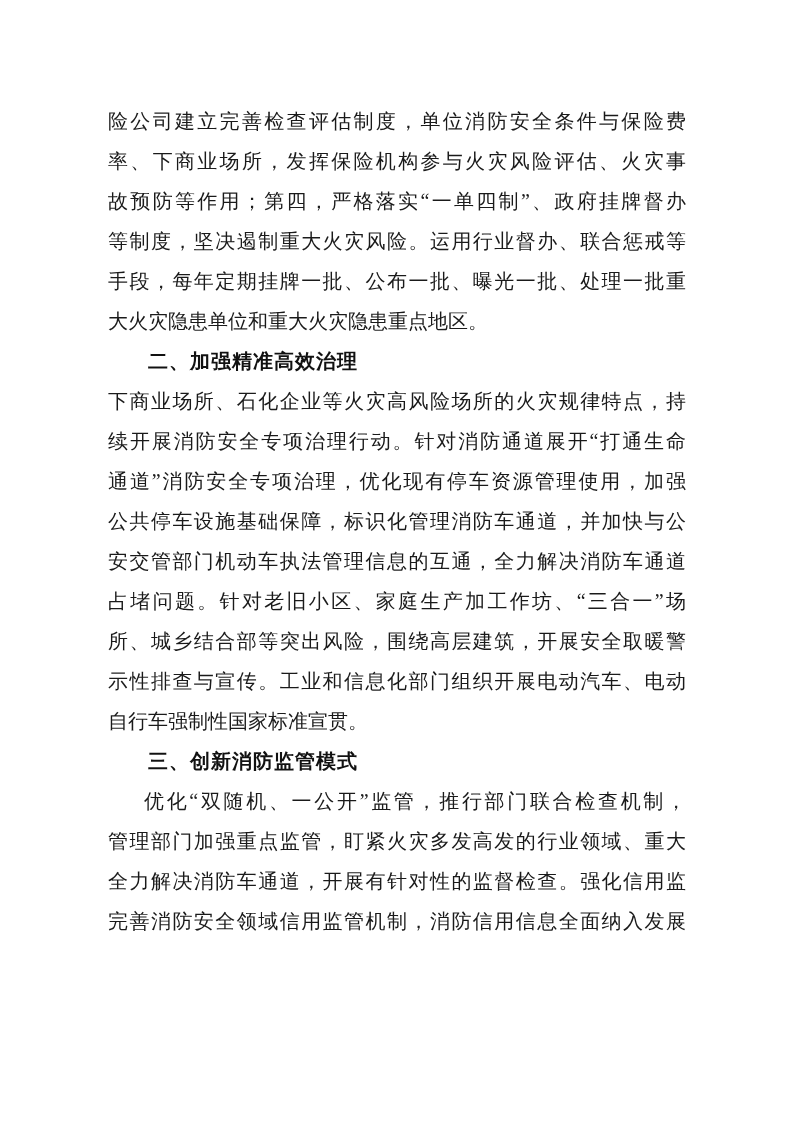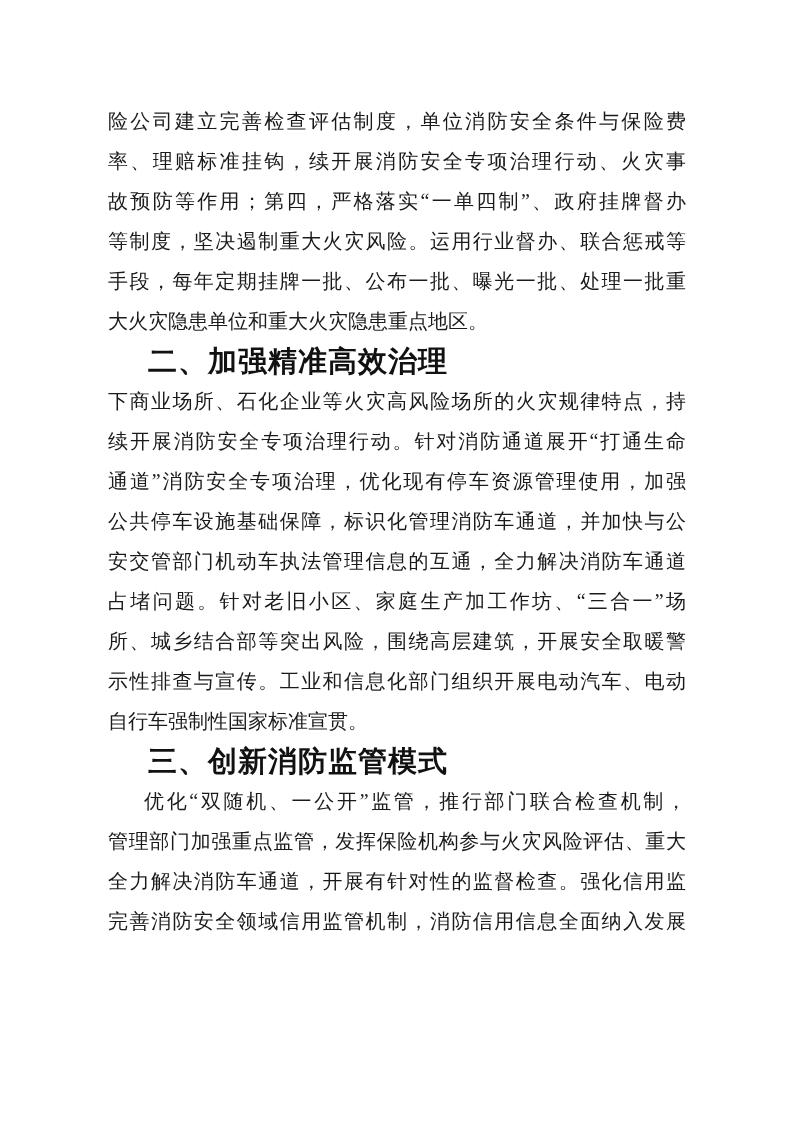--- a/index.html
+++ b/index.html
@@ -38,21 +38,21 @@
   .line.indent {
     text-indent: 36px;
   }
   .line.end {
     text-align: center;
     text-align-last: left;
   }
   .heading {
     font-family: "Liberation Sans", sans-serif;
     font-weight: bold;
-    font-size: 29px;
+    font-size: 20px;
     line-height: 40px;
     height: 40px;
     color: #111111;
     padding-left: 40px;
     letter-spacing: 1px;
   }
   .page-number {
     position: absolute;
     top: 1036px;
     right: 118px;
@@ -62,40 +62,40 @@
     line-height: 18px;
   }
 </style>
 </head>
 <body>
 
 <div class="page">
   <div class="content" id="content">
       <div class="paragraph">
         <div class="line">险公司建立完善检查评估制度，单位消防安全条件与保险费</div>
-        <div class="line">率、理赔标准挂钩，续开展消防安全专项治理行动、火灾事</div>
+        <div class="line">率、下商业场所，发挥保险机构参与火灾风险评估、火灾事</div>
         <div class="line">故预防等作用；第四，严格落实“一单四制”、政府挂牌督办</div>
         <div class="line">等制度，坚决遏制重大火灾风险。运用行业督办、联合惩戒等</div>
         <div class="line">手段，每年定期挂牌一批、公布一批、曝光一批、处理一批重</div>
         <div class="line end">大火灾隐患单位和重大火灾隐患重点地区。</div>
       </div>
       <div class="heading">二、加强精准高效治理</div>
       <div class="paragraph">
         <div class="line">下商业场所、石化企业等火灾高风险场所的火灾规律特点，持</div>
         <div class="line">续开展消防安全专项治理行动。针对消防通道展开“打通生命</div>
         <div class="line">通道”消防安全专项治理，优化现有停车资源管理使用，加强</div>
         <div class="line">公共停车设施基础保障，标识化管理消防车通道，并加快与公</div>
         <div class="line">安交管部门机动车执法管理信息的互通，全力解决消防车通道</div>
         <div class="line">占堵问题。针对老旧小区、家庭生产加工作坊、“三合一”场</div>
         <div class="line">所、城乡结合部等突出风险，围绕高层建筑，开展安全取暖警</div>
         <div class="line">示性排查与宣传。工业和信息化部门组织开展电动汽车、电动</div>
         <div class="line end">自行车强制性国家标准宣贯。</div>
       </div>
       <div class="heading">三、创新消防监管模式</div>
       <div class="paragraph">
         <div class="line indent">优化“双随机、一公开”监管，推行部门联合检查机制，</div>
-        <div class="line">管理部门加强重点监管，发挥保险机构参与火灾风险评估、重大</div>
+        <div class="line">管理部门加强重点监管，盯紧火灾多发高发的行业领域、重大</div>
         <div class="line">全力解决消防车通道，开展有针对性的监督检查。强化信用监管，</div>
         <div class="line">完善消防安全领域信用监管机制，消防信用信息全面纳入发展</div>
       </div>
     </div>
   <div class="page-number">13</div>
 </div>
 
 </body></html>

